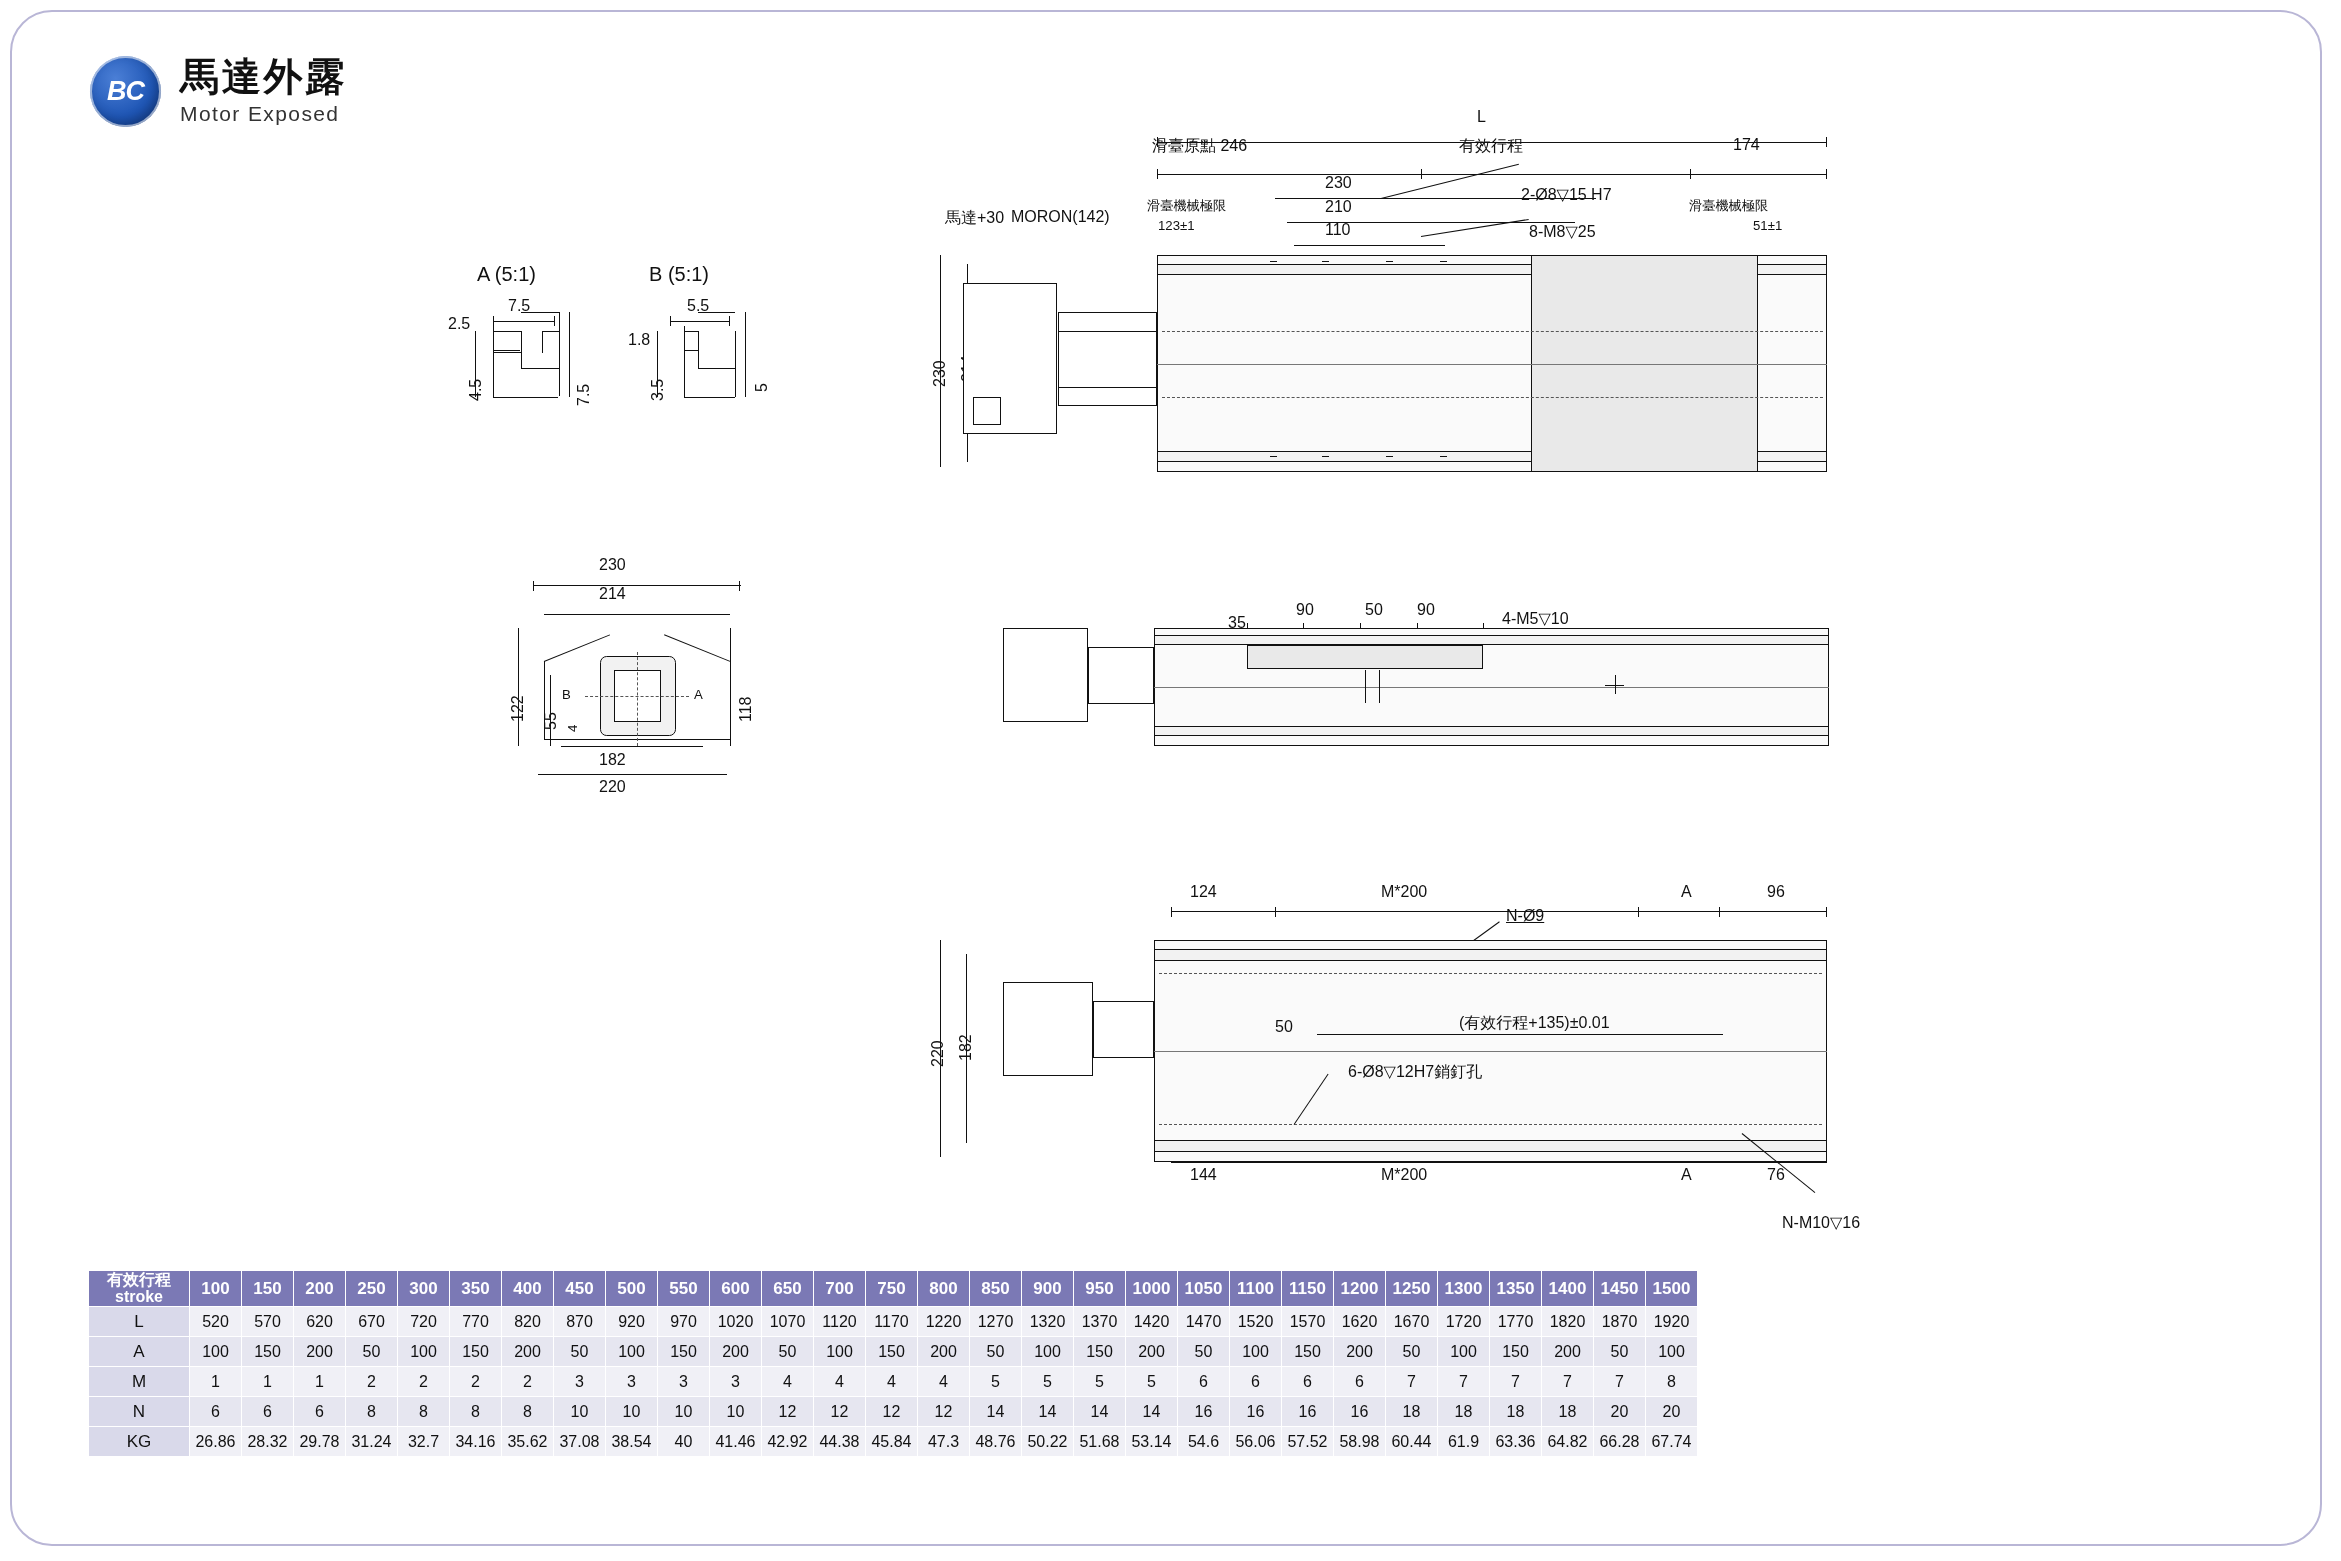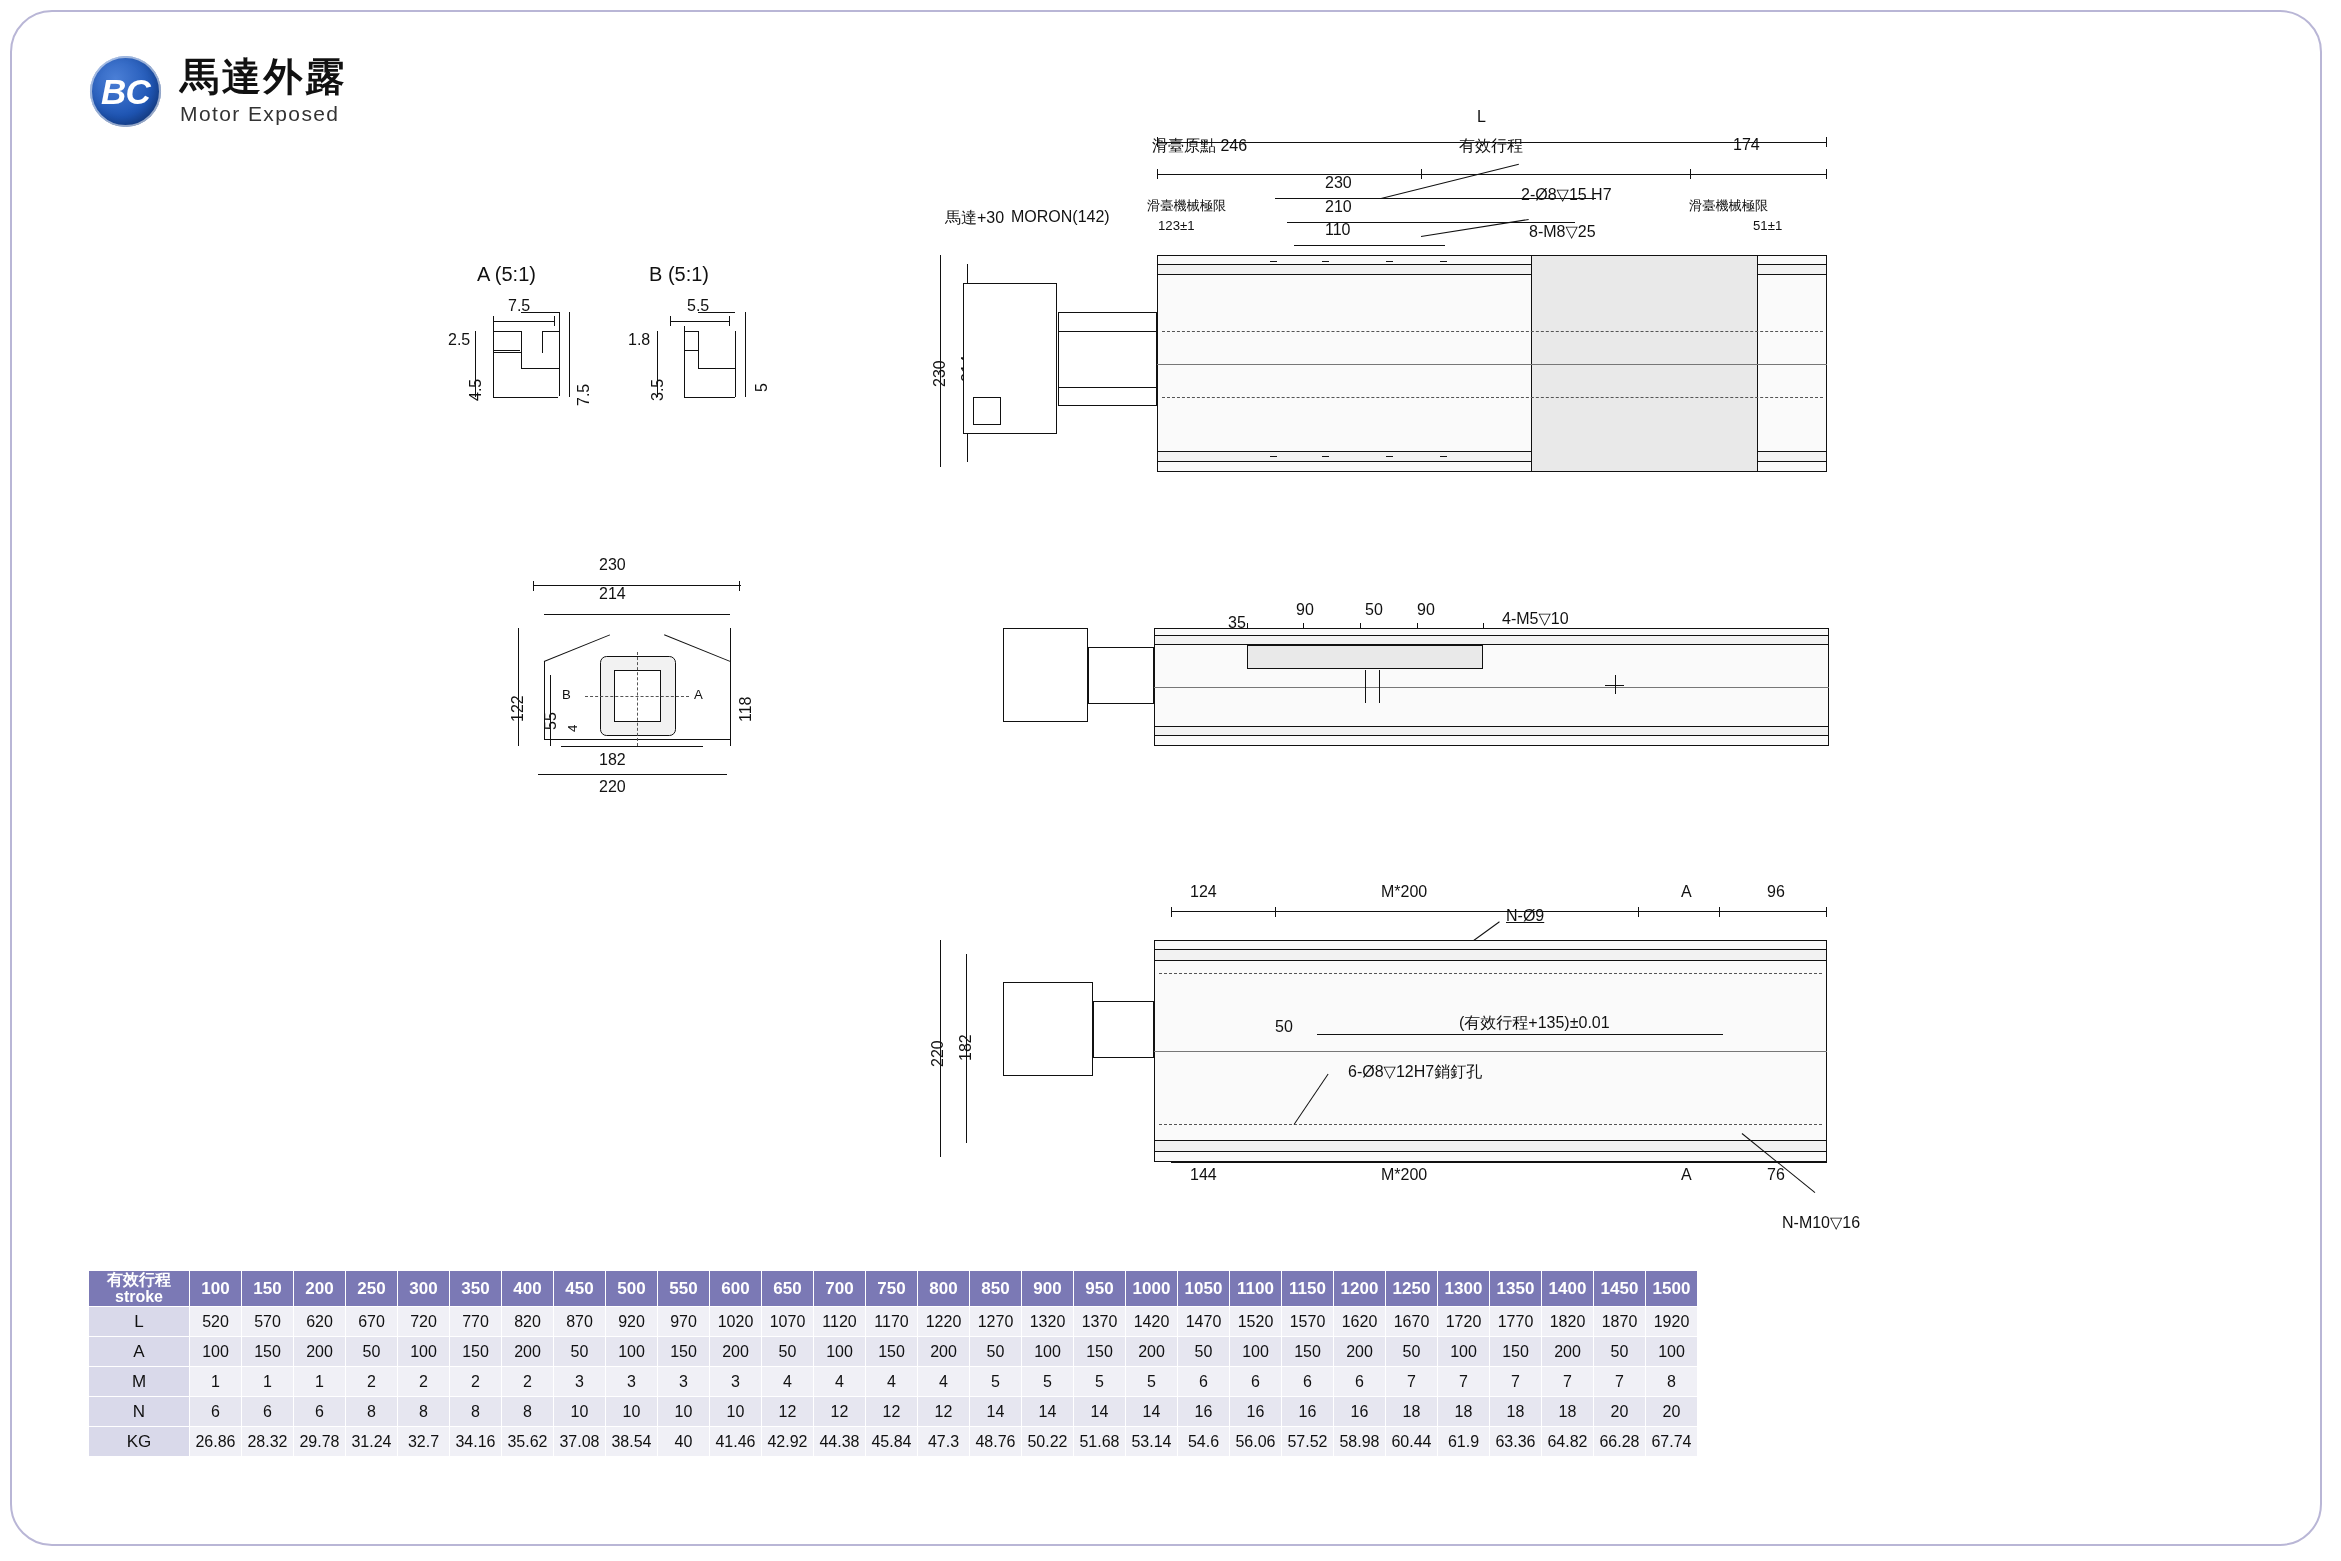--- a/index.html
+++ b/index.html
@@ -13,21 +13,21 @@
   .frame{
     position:absolute;left:10.4px;top:10.4px;width:2312px;height:1536px;
     border:2.8px solid #b9b6d6;border-radius:42px;box-sizing:border-box;
   }
   
   .hdr{position:absolute;left:90px;top:56px;display:flex;align-items:center;gap:19px;}
   .bc-badge{
     width:71px;height:71px;border-radius:50%;
     background:radial-gradient(circle at 36% 32%, #4b7fd6 0%, #1f56b5 58%, #123c8e 100%);
     display:flex;align-items:center;justify-content:center;
-    color:#fff;font-size:35px;font-weight:bold;font-style:italic;letter-spacing:-0.9px;
+    color:#fff;font-size:27px;font-weight:bold;font-style:italic;letter-spacing:-0.9px;
     box-shadow:inset -3.8px -4.7px 10.4px rgba(0,0,0,.25);
   }
   .bc-badge .ring{position:absolute;width:71px;height:71px;border-radius:50%;
     border:2.4px solid rgba(255,255,255,.55);box-sizing:border-box;}
   .hdr-txt{display:flex;flex-direction:column;justify-content:center;}
   .hdr-cn{font-size:39px;font-weight:bold;color:#111;letter-spacing:2.8px;line-height:1.05;}
   .hdr-en{font-size:21px;color:#333;letter-spacing:1.4px;margin-top:4.7px;}
 
   
   .t{position:absolute;white-space:nowrap;font-size:16px;color:#111;}
@@ -86,21 +86,21 @@
   </div>
 
   <div>
     <div class="t lg" style="left:477px;top:263px;">A (5:1)</div>
 
     <div class="t" style="left:508px;top:297px;">7.5</div>
     <div class="ln hln" style="left:493px;top:321px;width:61px;"></div>
     <div class="tick" style="left:493px;top:316px;"></div>
     <div class="tick" style="left:554px;top:316px;"></div>
 
-    <div class="t" style="left:448px;top:331px;">2.5</div>
+    <div class="t" style="left:448px;top:315px;">2.5</div>
     <div class="ln hln" style="left:493px;top:352px;width:28px;"></div>
 
     <div class="ln vln" style="left:493px;top:326px;height:71px;"></div>
     <div class="ln vln" style="left:521px;top:331px;height:19px;"></div>
     <div class="ln hln" style="left:493px;top:331px;width:28px;"></div>
     <div class="ln hln" style="left:493px;top:350px;width:27px;"></div>
     <div class="ln vln" style="left:521px;top:350px;height:18px;"></div>
     <div class="ln hln" style="left:521px;top:368px;width:38px;"></div>
     <div class="ln vln" style="left:559px;top:368px;height:28px;"></div>
     <div class="ln hln" style="left:493px;top:397px;width:65px;"></div>

